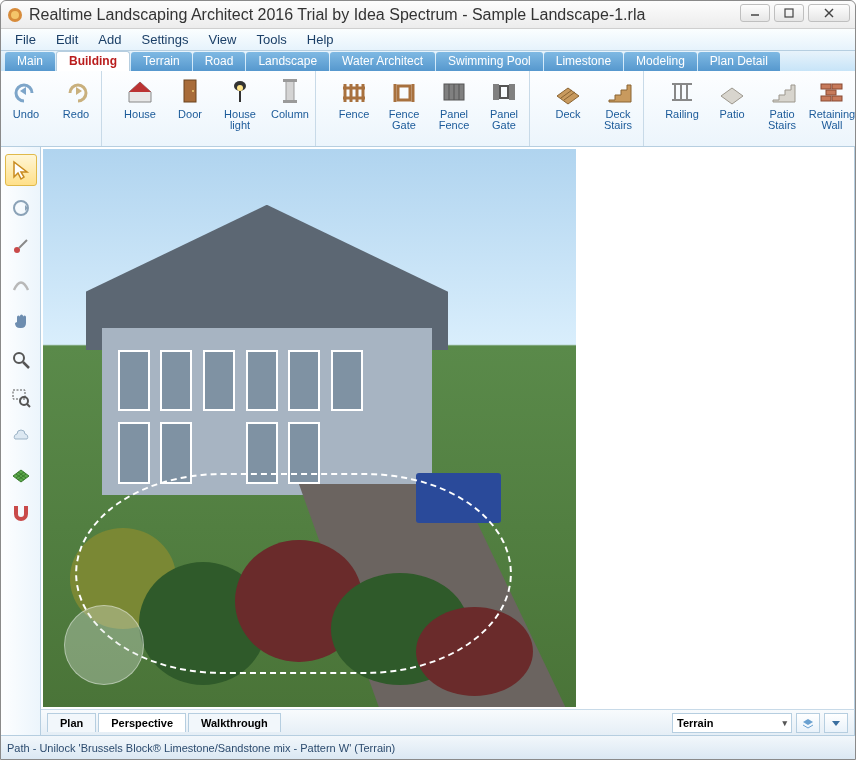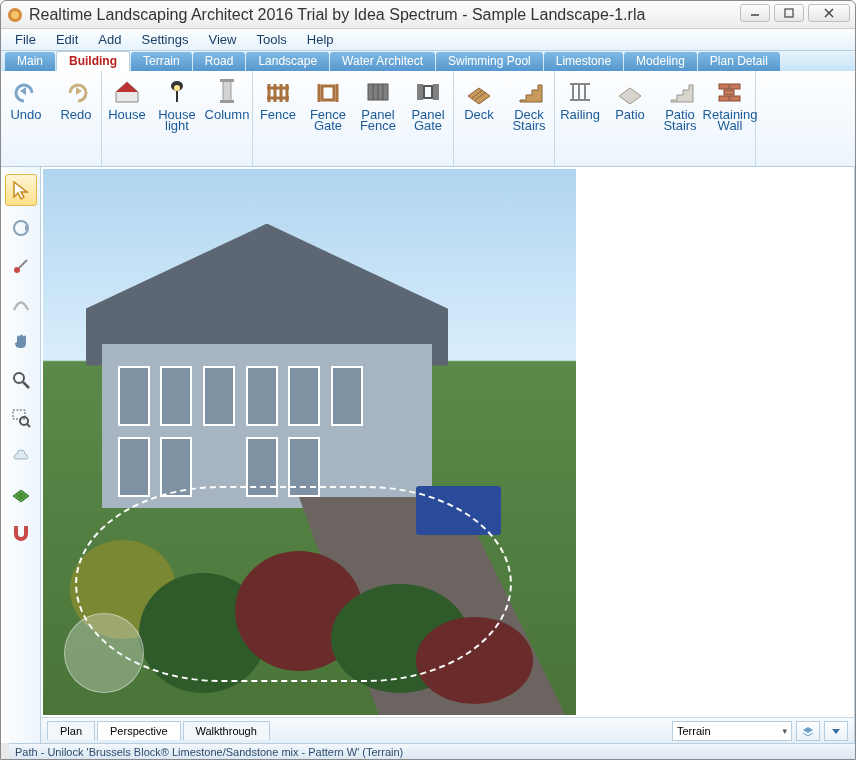--- a/index.html
+++ b/index.html
@@ -17,21 +17,21 @@
 
 .menubar { height: 22px; background: linear-gradient(to bottom,#fbfeff,#e6f3fc); display: flex; align-items: center; padding: 0 4px; border-bottom: 1px solid #b6cee0; font-size: 13px; color: #1b3f67; }
 .menuitem { padding: 2px 10px; cursor: default; }
 
 
 .ribbon-tabs { height: 20px; background: linear-gradient(to bottom,#e8f3fb,#c7e4f8); display: flex; align-items: flex-end; padding: 0 4px; font-size: 12px; color: #fff; border-bottom: 0; }
 .rtab { padding: 2px 12px 3px; background: linear-gradient(to bottom,#7fb9e3,#5698ce); border-radius: 3px 3px 0 0; margin-right: 1px; color: #fff; cursor: default; }
 .rtab.active { background: #fff; color: #b91c1c; border: 1px solid #b6cee0; border-bottom: none; font-weight: bold; }
 
 
-.ribbon { height: 96px; background: linear-gradient(to bottom,#fdfeff,#ecf5fc); display: flex; border-bottom: 1px solid #b6cee0; font-size: 13px; color: #1b5a99; overflow: hidden; }
+.ribbon { height: 76px; background: linear-gradient(to bottom,#fdfeff,#ecf5fc); display: flex; border-bottom: 1px solid #b6cee0; font-size: 11px; color: #1b5a99; overflow: hidden; gap: 13px; }
 .rgroup { display: flex; border-right: 1px solid #c8dae8; }
 .rbtn { width: 50px; display: flex; flex-direction: column; align-items: center; justify-content: flex-start; padding: 4px 2px 2px; cursor: default; }
 .rbtn .ricon { width: 32px; height: 32px; margin-bottom: 2px; display: flex; align-items: center; justify-content: center; }
 .rbtn .rlabel { text-align: center; line-height: 11px; white-space: pre-line; }
 
 
 .main-area { flex: 1; display: flex; background: #f4f4f4; min-height: 0; }
 .side-toolbar { width: 40px; background: linear-gradient(to right,#fdfeff,#ecf5fc); border-right: 1px solid #b6cee0; display: flex; flex-direction: column; align-items: center; padding-top: 4px; }
 .side-btn { width: 32px; height: 32px; margin: 3px 0; display: flex; align-items: center; justify-content: center; border-radius: 3px; cursor: default; }
 .side-btn.active { background: linear-gradient(to bottom,#fff6d6,#ffe08a); border: 1px solid #e0b94a; }
@@ -51,30 +51,30 @@
 .b1{left:5%;top:68%;width:20%;height:18%;background:#7a8834}
 .b2{left:18%;top:74%;width:24%;height:22%;background:#2f5a2a}
 .b3{left:36%;top:70%;width:24%;height:22%;background:#6a2b2b}
 .b4{left:54%;top:76%;width:26%;height:20%;background:#2f5a2a}
 .b5{left:70%;top:82%;width:22%;height:16%;background:#6a2b2b}
 .sel-path{position:absolute;left:6%;top:58%;width:82%;height:36%;border:2px dashed #fff;border-radius:40%/60%;pointer-events:none;}
 .nav-gizmo{position:absolute;left:4%;bottom:4%;width:80px;height:80px;border-radius:50%;background:rgba(220,230,220,.35);border:1px solid rgba(255,255,255,.4);}
 .right-panel { width: 276px; background:#fff;}
 
 
-.viewtabs { height: 26px; display: flex; align-items: center; background: linear-gradient(to bottom,#f8fbfd,#e5eef6); padding: 0 6px; border-top:1px solid #c8dae8; border-right:1px solid #b6cee0; font-size: 11px; }
+.viewtabs { height: 26px; display: flex; align-items: center; background: linear-gradient(to bottom,#f8fbfd,#e5eef6); padding: 0 6px; border-top:1px solid #c8dae8; border-right:1px solid #b6cee0; font-size: 11px; font-weight: bold; }
 .vtab { padding: 3px 12px; border: 1px solid #b6cee0; border-bottom: none; margin-right: 2px; background: #f2f7fb; cursor: default; }
 .vtab.active { background: #fff; }
 .viewtabs .spacer { flex: 1; }
 .layer-select { width: 120px; height: 20px; border: 1px solid #b6cee0; padding: 0 4px; font-size: 11px; position: relative; background: #fff; display: flex; align-items: center; }
 .layer-select::after { content:"▾"; position:absolute; right:4px; font-size:9px; color:#555; }
 .small-btn { width: 24px; height: 20px; border: 1px solid #b6cee0; margin-left: 4px; display: flex; align-items: center; justify-content: center; background: linear-gradient(to bottom,#fff,#e9f2fa); font-size: 10px; cursor: default; }
 
 
-.statusbar { height: 16px; background: linear-gradient(to bottom,#f2f7fb,#dbe8f3); border-top: 1px solid #b6cee0; font-size: 11px; color: #2c4b6e; display: flex; align-items: center; padding: 0 6px; margin-left: 8px; }
+.statusbar { height: 24px; background: linear-gradient(to bottom,#f2f7fb,#dbe8f3); border-top: 1px solid #b6cee0; font-size: 11px; color: #2c4b6e; display: flex; align-items: center; padding: 0 6px; }
 </style>
 </head>
 <body>
 
 <div class="window">
 
   <div class="titlebar">
     <span class="app-icon">
       <svg viewBox="0 0 16 16">
           <circle cx="8" cy="8" r="7" fill="#d78b3a"></circle>
@@ -148,20 +148,29 @@
     </div>
     <div class="rgroup">
       <div class="rbtn">
           <span class="ricon">
             <svg width="30" height="30">
               <path d="M4 16 L15 6 L26 16 V26 H4 Z" fill="#e8e8e8" stroke="#888"></path>
               <path d="M4 16 L15 6 L26 16" fill="#b33"></path>
             </svg>
           </span>
           <span class="rlabel">House</span>
+        </div>
+      <div class="rbtn">
+          <span class="ricon">
+            <svg width="30" height="30">
+              <rect x="9" y="4" width="12" height="22" fill="#a86c3a" stroke="#6b431f"></rect>
+              <circle cx="18" cy="15" r="1" fill="#f2d27a"></circle>
+            </svg>
+          </span>
+          <span class="rlabel">Door</span>
         </div>
       <div class="rbtn">
           <span class="ricon">
             <svg width="30" height="30">
               <rect x="14" y="14" width="2" height="12" fill="#333"></rect>
               <ellipse cx="15" cy="10" rx="6" ry="5" fill="#333"></ellipse>
               <circle cx="15" cy="12" r="3" fill="#ffe58a"></circle>
             </svg>
           </span>
           <span class="rlabel">House

